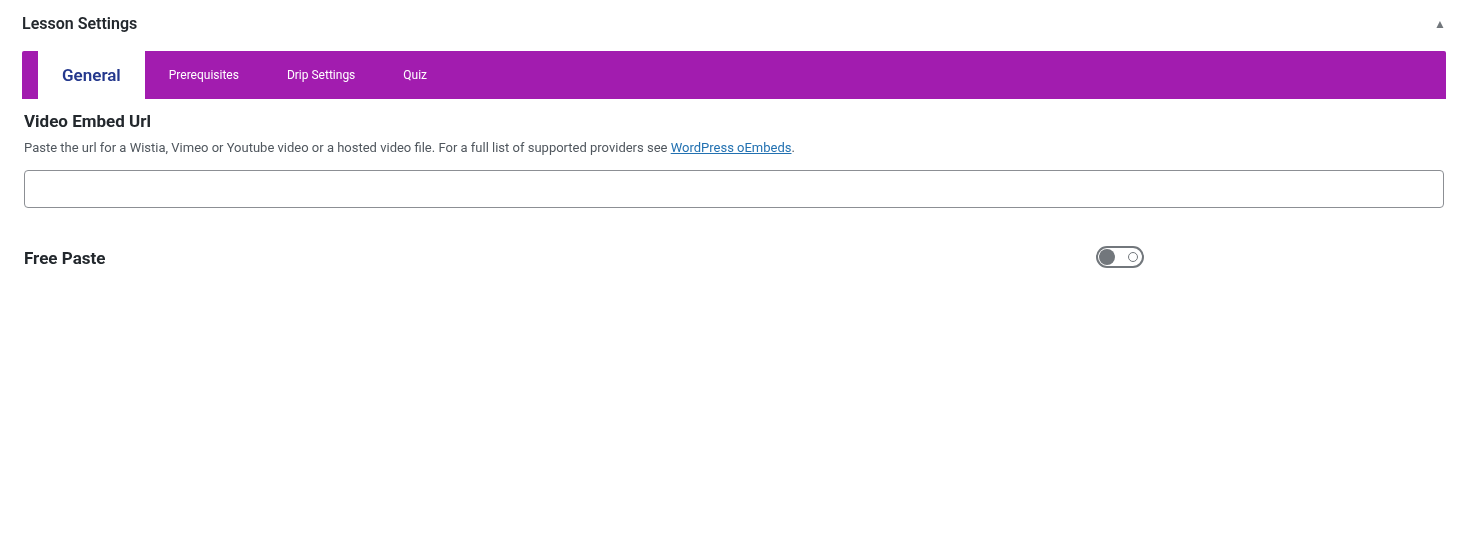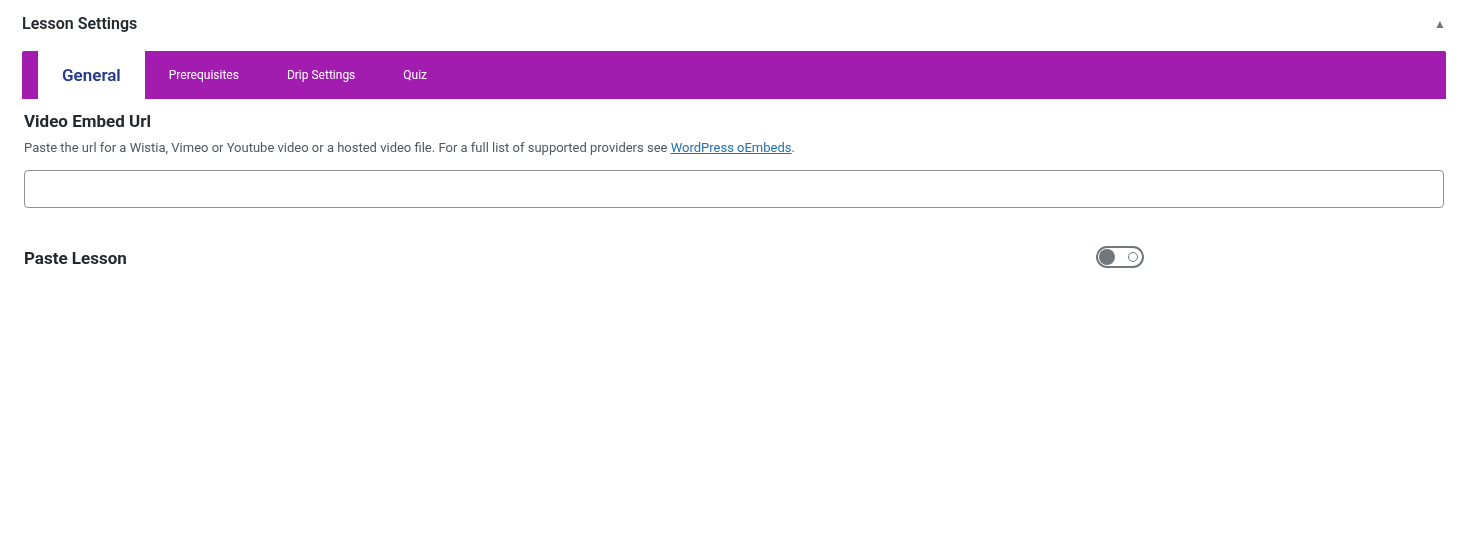--- a/index.html
+++ b/index.html
@@ -151,21 +151,21 @@
       <div class="field-label">Video Embed Url</div>
       <div class="field-description">
         <span>Paste the url for a Wistia, Vimeo or Youtube video or a hosted video file. For a full list of supported providers see </span><a href="#">WordPress oEmbeds</a><span>.</span>
       </div>
       <input type="text" class="text-input" value="" style="">
     </div>
 
 
     <div class="field-group toggle-row">
       <div class="text-col">
-        <div class="field-label">Paste Lesson</div>
+        <div class="field-label">Free Paste</div>
       </div>
       <div class="toggle-switch">
         <div class="knob"></div>
         <div class="ring"></div>
       </div>
     </div>
   </div>
 </div>
 
 </body></html>

